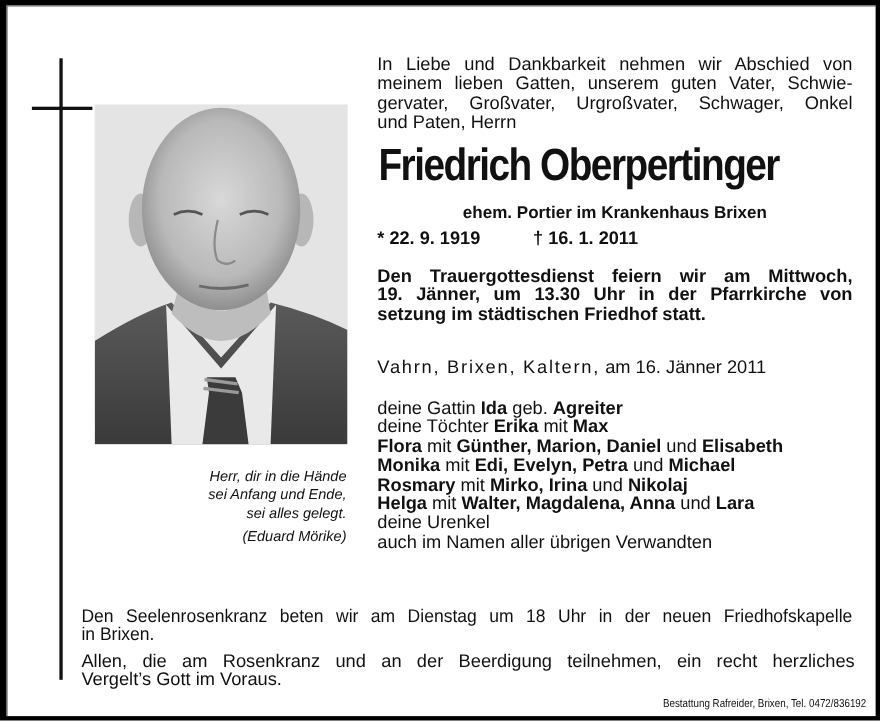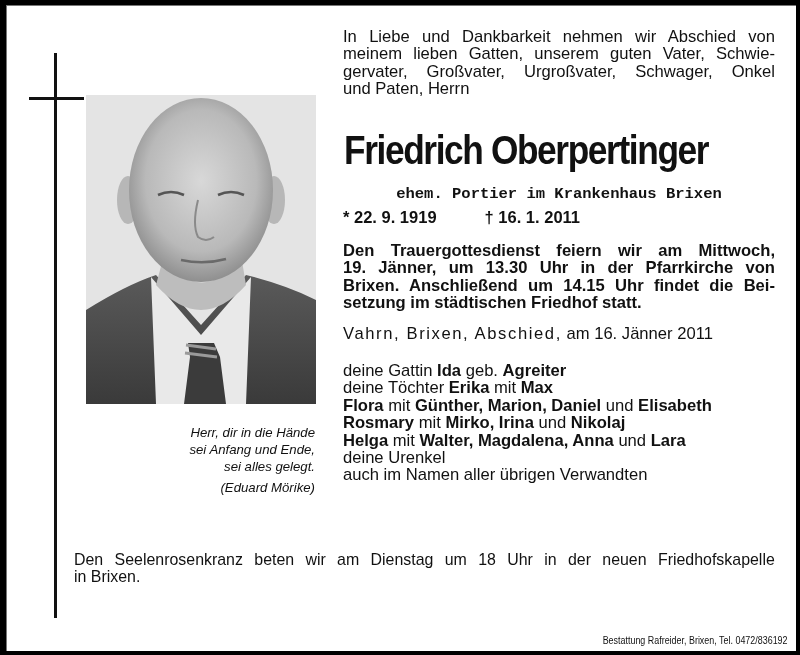--- a/index.html
+++ b/index.html
@@ -7,26 +7,26 @@
          font-family:"Liberation Sans", sans-serif; color:#111; }
   .notice { position:absolute; left:6px; top:5px; width:790px; height:646px; background:#fff;
             border-top:1px solid #777; border-left:1px solid #777; box-sizing:border-box; }
   .cross-v { position:absolute; left:47px; top:47px; width:3px; height:565px; background:#111; }
   .cross-h { position:absolute; left:22px; top:91px; width:55px; height:3px; background:#111; }
   .photo { position:absolute; left:79px; top:89px; width:230px; height:309px; overflow:hidden; background:#e6e6e6; }
   .quote { position:absolute; left:80px; top:418px; width:228px; text-align:right; font-style:italic;
            font-size:13.2px; line-height:17px; color:#111; }
   .quote .author { margin-top:4px; display:block; }
   .right { position:absolute; left:336px; width:432px; }
-  .intro { top:22px; font-size:16.6px; line-height:17.4px; text-align:justify; }
+  .intro { top:44px; font-size:16.6px; line-height:17.4px; text-align:justify; }
   .intro span { display:block; text-align:justify; text-align-last:justify; }
   .intro span.last { text-align-last:left; }
   .name { position:absolute; left:337px; top:120px; width:432px; font-weight:bold; font-size:41px;
           letter-spacing:-1.6px; line-height:48px; transform:scaleX(0.86); transform-origin:left top; white-space:nowrap; }
-  .role { top:178px; text-align:center; font-weight:bold; font-size:15.5px; line-height:20px;font-family:Liberation Mono, monospace; }
+  .role { top:178px; text-align:center; font-weight:bold; font-size:15.5px; line-height:20px; }
   .dates { top:201px; text-align:left; font-weight:bold; font-size:16.5px; line-height:20px; word-spacing:0; }
   .dates .gap { display:inline-block; width:48px; }
   .service { top:236px; font-size:16.6px; line-height:17.4px; }
   .service span { display:block; text-align:justify; text-align-last:justify;font-weight:bold; }
   .service span.last { text-align-last:left; }
   .place { top:318px; font-size:16.6px; line-height:20px; }
   .place .spaced { letter-spacing:1.6px; }
   .mourners { top:356px; font-size:16.6px; line-height:17.4px; }
   .mourners .head { display:block; margin-bottom:3px; }
   .mourners .line { display:block; white-space:nowrap; }
@@ -103,40 +103,44 @@
 
   <div class="right role" style="position:absolute">ehem. Portier im Krankenhaus Brixen</div>
 
   <div class="right dates" style="position:absolute">
     <span>* 22. 9. 1919</span><span class="gap"></span><span>† 16. 1. 2011</span>
   </div>
 
   <div class="right service" style="position:absolute">
     <span>Den Trauergottesdienst feiern wir am Mittwoch,</span>
     <span>19. Jänner, um 13.30 Uhr in der Pfarrkirche von</span>
-    <span>Brixen. Anschließend um 14.15 Uhr findet die Bei-</span>
     <span class="last">setzung im städtischen Friedhof statt.</span>
   </div>
 
   <div class="right place" style="position:absolute">
-    <span class="spaced">Vahrn, Brixen, Abschied,</span><span> am 16. Jänner 2011</span>
+    <span class="spaced">Vahrn, Brixen, Kaltern,</span><span> am 16. Jänner 2011</span>
   </div>
 
   <div class="right mourners" style="position:absolute">
     <div id="mourner-lines">
         <span class="line"><span>deine Gattin </span><b>Ida</b><span> geb. </span><b>Agreiter</b></span>
         <span class="line"><span>deine Töchter </span><b>Erika</b><span> mit </span><b>Max</b></span>
         <span class="line"><b>Flora</b><span> mit </span><b>Günther, Marion, Daniel</b><span> und </span><b>Elisabeth</b></span>
+        <span class="line"><b>Monika</b><span> mit </span><b>Edi, Evelyn, Petra</b><span> und </span><b>Michael</b></span>
         <span class="line"><b>Rosmary</b><span> mit </span><b>Mirko, Irina</b><span> und </span><b>Nikolaj</b></span>
         <span class="line"><b>Helga</b><span> mit </span><b>Walter, Magdalena, Anna</b><span> und </span><b>Lara</b></span>
         <span class="line"><span>deine Urenkel</span></span>
         <span class="line"><span>auch im Namen aller übrigen Verwandten</span></span>
       </div>
   </div>
 
   <div class="bottom rosary">
     <span>Den Seelenrosenkranz beten wir am Dienstag um 18 Uhr in der neuen Friedhofskapelle</span>
     <span class="last">in Brixen.</span>
   </div>
 
+  <div class="bottom thanks">
+    <span>Allen, die am Rosenkranz und an der Beerdigung teilnehmen, ein recht herzliches</span>
+    <span class="last">Vergelt’s Gott im Voraus.</span>
+  </div>
 
   <div class="footer">Bestattung Rafreider, Brixen, Tel. 0472/836192</div>
 </div>
 
 </body></html>

